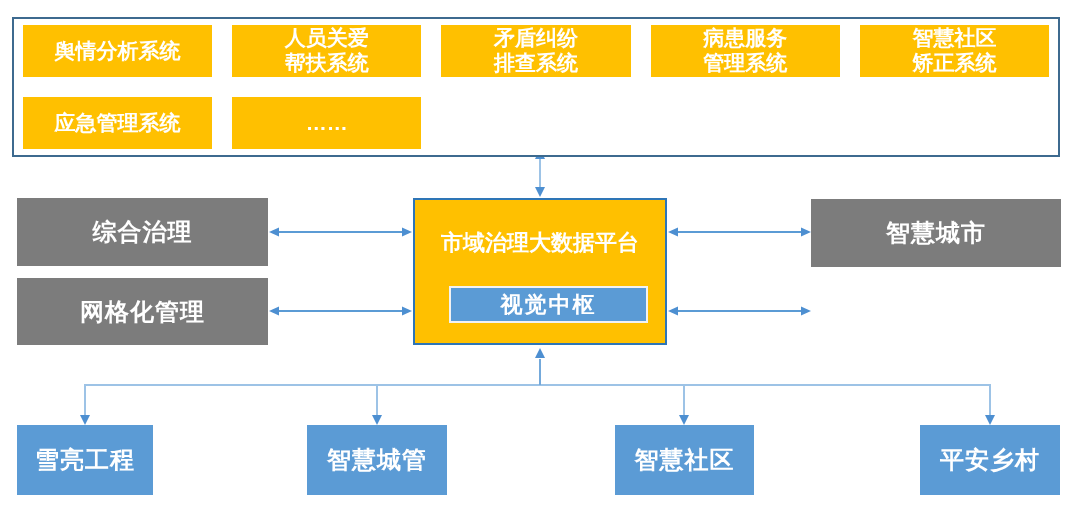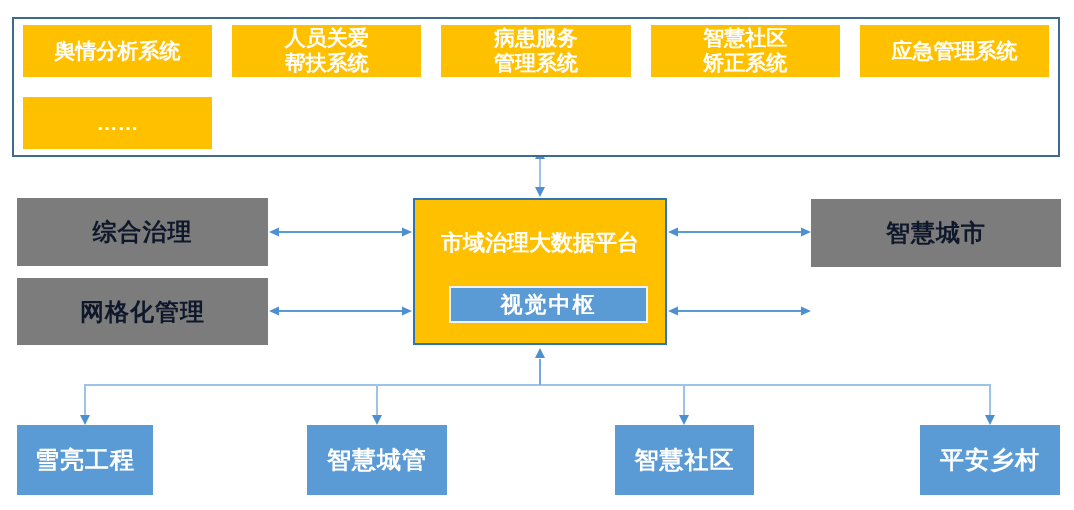--- a/index.html
+++ b/index.html
@@ -31,21 +31,21 @@
   }
   .core-box{
     margin:0 17px 20px 34px;height:37px;box-sizing:border-box;
     background:#5B9BD5;border:2px solid #F2F2F2;
     display:flex;align-items:center;justify-content:center;
     color:#ffffff;font-weight:bold;font-size:22px;letter-spacing:2px;
   }
   
   .gbox{
     position:absolute;background:#7C7C7C;display:flex;align-items:center;justify-content:center;
-    color:#0f172a;font-weight:bold;font-size:24px;letter-spacing:1px;
+    color:#ffffff;font-weight:bold;font-size:24px;letter-spacing:1px;
   }
   .g-l1{left:17px;top:198px;width:251px;height:68px;}
   .g-l2{left:17px;top:278px;width:251px;height:67px;}
   .g-r1{left:811px;top:199px;width:250px;height:68px;}
   .g-r2{left:811px;top:278px;width:250px;height:67px;}
   
   .bbox{
     position:absolute;top:425px;height:70px;background:#5B9BD5;
     display:flex;align-items:center;justify-content:center;
     color:#ffffff;font-weight:bold;font-size:24px;letter-spacing:1px;
@@ -100,20 +100,22 @@
       <polygon points="377,425 372,415 382,415" fill="#4D8FD1"></polygon>
       <polygon points="684,425 679,415 689,415" fill="#4D8FD1"></polygon>
       <polygon points="990,425 985,415 995,415" fill="#4D8FD1"></polygon>
     </g>
   </svg>
 
   <div class="top-panel">
     <div class="obox">舆情分析系统</div>
     <div class="obox">人员关爱
 帮扶系统</div>
+    <div class="obox">矛盾纠纷
+排查系统</div>
     <div class="obox">病患服务
 管理系统</div>
     <div class="obox">智慧社区
 矫正系统</div>
     <div class="obox">应急管理系统</div>
     <div class="obox">……</div>
   </div>
 
   <div class="center-box">
     <div class="center-title">市域治理大数据平台</div>

